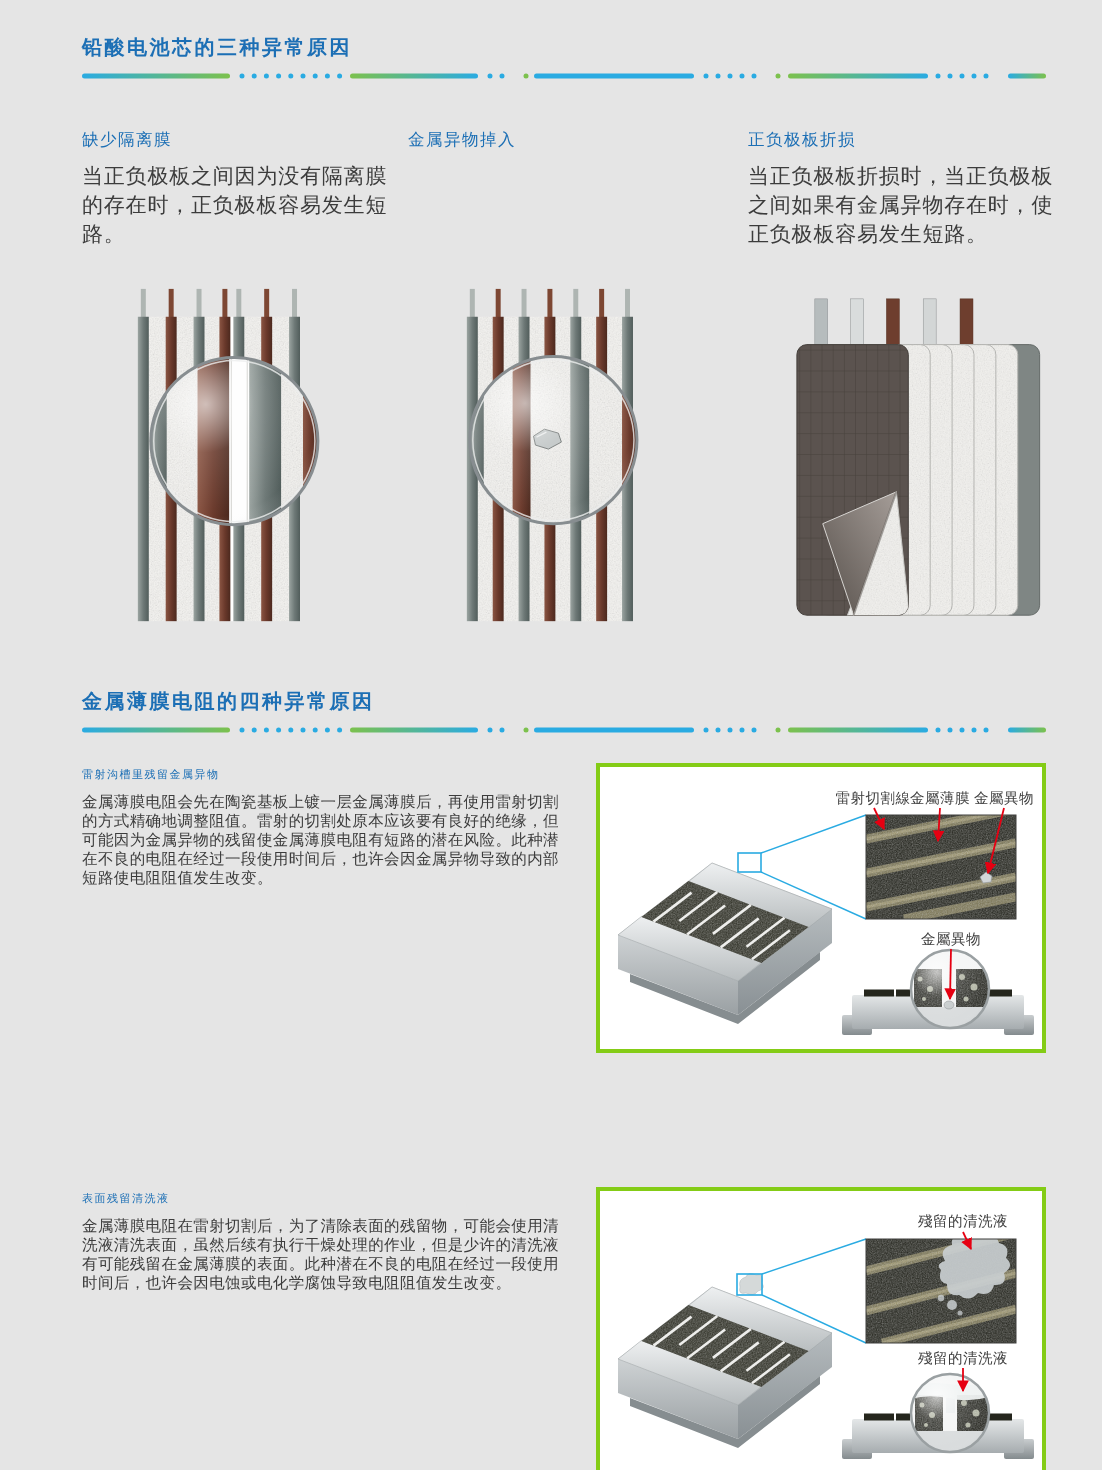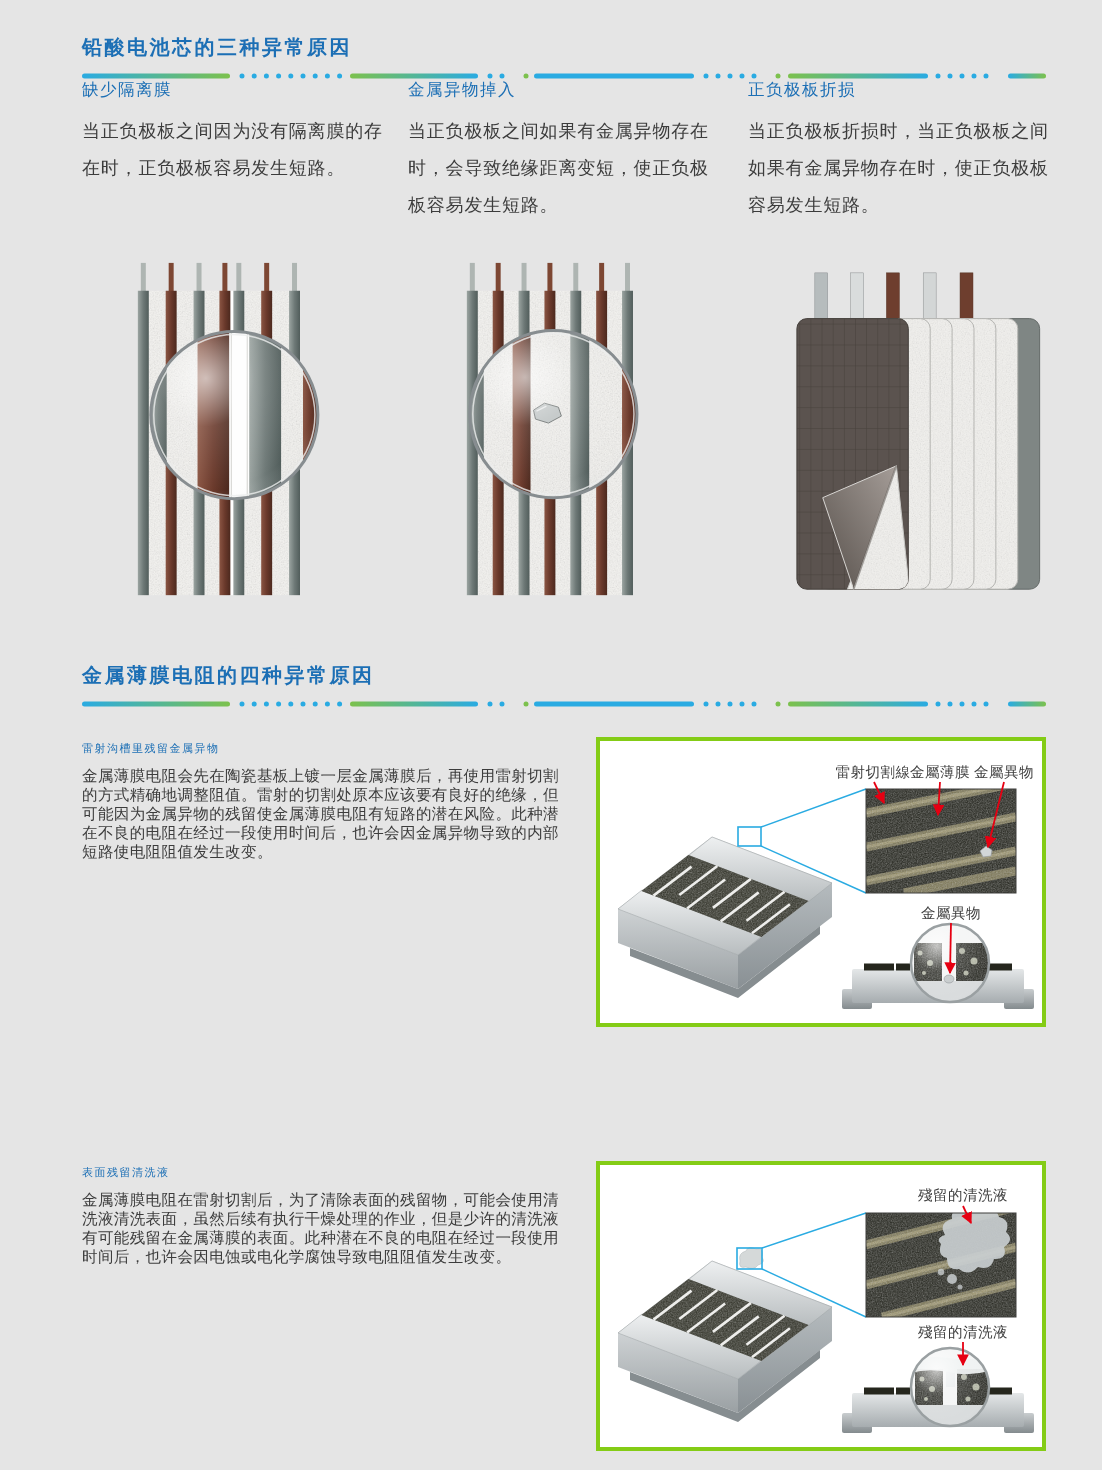--- a/index.html
+++ b/index.html
@@ -1,23 +1,23 @@
 <!DOCTYPE html>
 <html><head>
 <meta charset="utf-8">
 <style>
   html,body{margin:0;padding:0;background:#ffffff;}
   .page{position:relative;width:1102px;height:1470px;background:#e5e5e5;overflow:hidden;
         font-family:"Liberation Sans","DejaVu Sans",sans-serif;color:#3c3c3c;padding-left:8px;}
   .inner{padding:34px 64px 0 74px;width:964px;box-sizing:content-box;}
   .sec-title{font-size:20px;font-weight:600;color:#1c6fb5;margin:0 0 12px 0;letter-spacing:2.5px;}
   .divider{height:6px;line-height:0;}
-  .cols{display:grid;grid-template-columns:326px 340px 298px;}
+  .cols{display:grid;grid-template-columns:326px 340px 298px;margin-top:50px;font-family:Liberation Mono, monospace;}
   .col h2{font-size:16.5px;font-weight:400;color:#1c6fb5;margin:0 0 12px 0;letter-spacing:1.5px;}
-  .col p{font-size:18px;line-height:37px;margin:0;letter-spacing:0.8px;width:312px;}
+  .col p{font-size:21px;line-height:29px;margin:0;letter-spacing:0.8px;width:312px;}
   .figrow{display:flex;margin-top:36px;height:352px;}
   .fig1{margin-left:26px;}
   .fig2{margin-left:80px;}
   .fig3{margin-left:92px;}
   .sec2{margin-top:50px;}
   .block{display:flex;margin-top:30px;}
   .block .txt{width:492px;padding-top:4px;box-sizing:border-box;}
   .txt h2{font-size:11px;font-weight:400;color:#1c6fb5;margin:0 0 10px 0;letter-spacing:1.5px;}
   .txt p{font-size:15.5px;line-height:19px;margin:0;letter-spacing:0.4px;}
   .figpanel{margin-left:auto;width:450px;height:290px;border:4px solid #84cc16;background:#ffffff;box-sizing:border-box;text-align:center;}
@@ -60,21 +60,20 @@
       </svg>
     </div>
 
     <div class="cols">
       <div class="col">
         <h2>缺少隔离膜</h2>
         <p>当正负极板之间因为没有隔离膜的存在时，正负极板容易发生短路。</p>
       </div>
       <div class="col">
         <h2>金属异物掉入</h2>
-        <p>当正负极板之间如果有金属异物存在时，会导致绝缘距离变短，使正负极板容易发生短路。</p>
       </div>
       <div class="col">
         <h2>正负极板折损</h2>
         <p>当正负极板折损时，当正负极板之间如果有金属异物存在时，使正负极板容易发生短路。</p>
       </div>
     </div>
 
     <div class="figrow">
 
       <svg class="fig1" width="250" height="352" viewBox="0 0 250 352">

